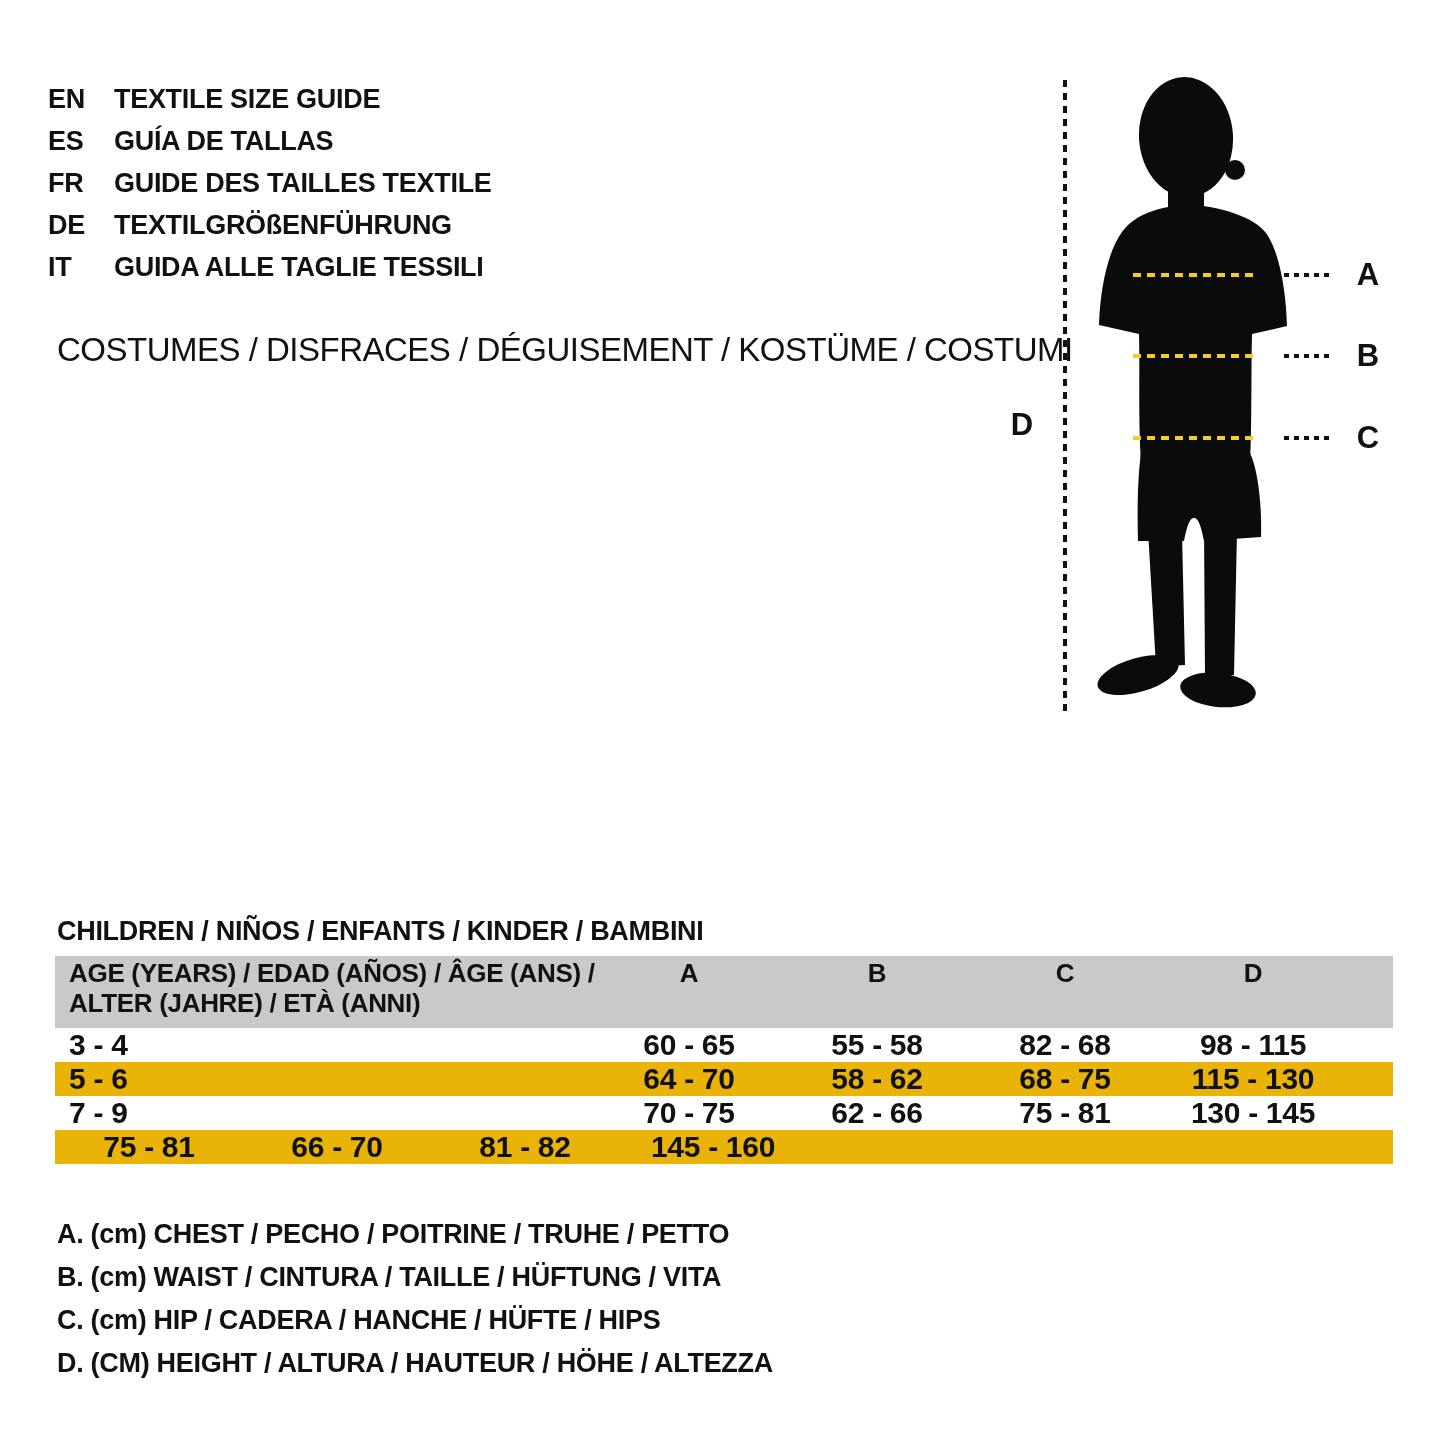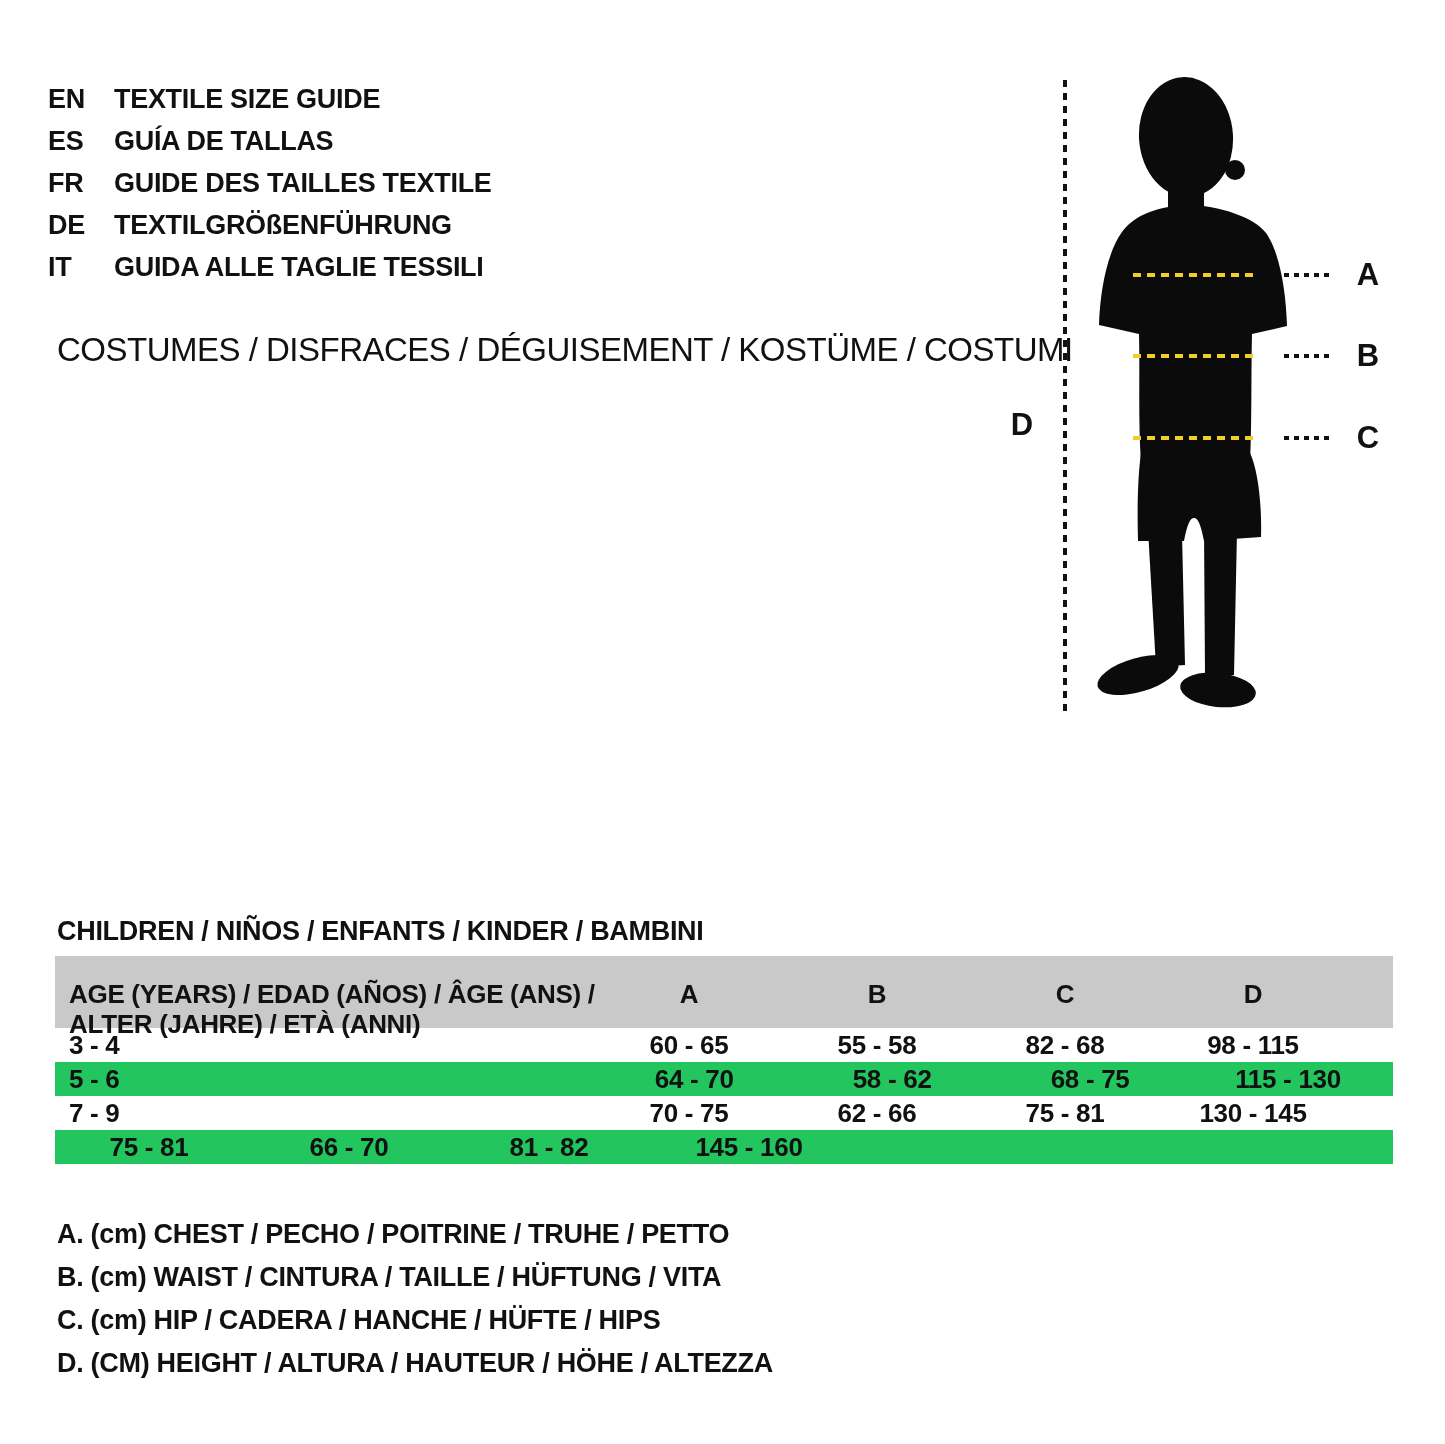--- a/index.html
+++ b/index.html
@@ -30,23 +30,23 @@
     font-size:31px;font-weight:700;}
   .y-a{top:203px}.y-b{top:284px}.y-c{top:366px}
   .c-a{top:203px}.c-b{top:284px}.c-c{top:366px}
   .l-a{top:185px}.l-b{top:266px}.l-c{top:348px}
   
   .table-title{position:absolute;left:57px;top:916px;font-size:27px;font-weight:700;
     letter-spacing:-0.3px;}
   .size-table{position:absolute;left:55px;top:956px;width:1338px;font-weight:700;
     letter-spacing:-0.3px;}
   .t-head{display:flex;align-items:flex-start;background:#C9C9C9;height:72px;
-    padding-top:23px;box-sizing:border-box;font-size:26px;line-height:30px;}
-  .t-row{display:flex;align-items:center;height:34px;font-size:26px;}
-  .t-row.alt{background:#22c55e;gap:12px;}
+    padding-top:2px;box-sizing:border-box;font-size:26px;line-height:30px;}
+  .t-row{display:flex;align-items:center;height:34px;font-size:30px;}
+  .t-row.alt{background:#eab308;}
   .cell-label{width:540px;padding-left:14px;box-sizing:border-box;}
   .cell-col{width:188px;text-align:center;}
   .t-spacer{flex:1;}
   .hdr-line{display:block;}
   
   .legend{position:absolute;left:57px;top:1204px;font-size:27px;font-weight:700;
     letter-spacing:-0.3px;margin-top:9px;}
   .legend-line{line-height:43px;}
 </style>
 </head>

